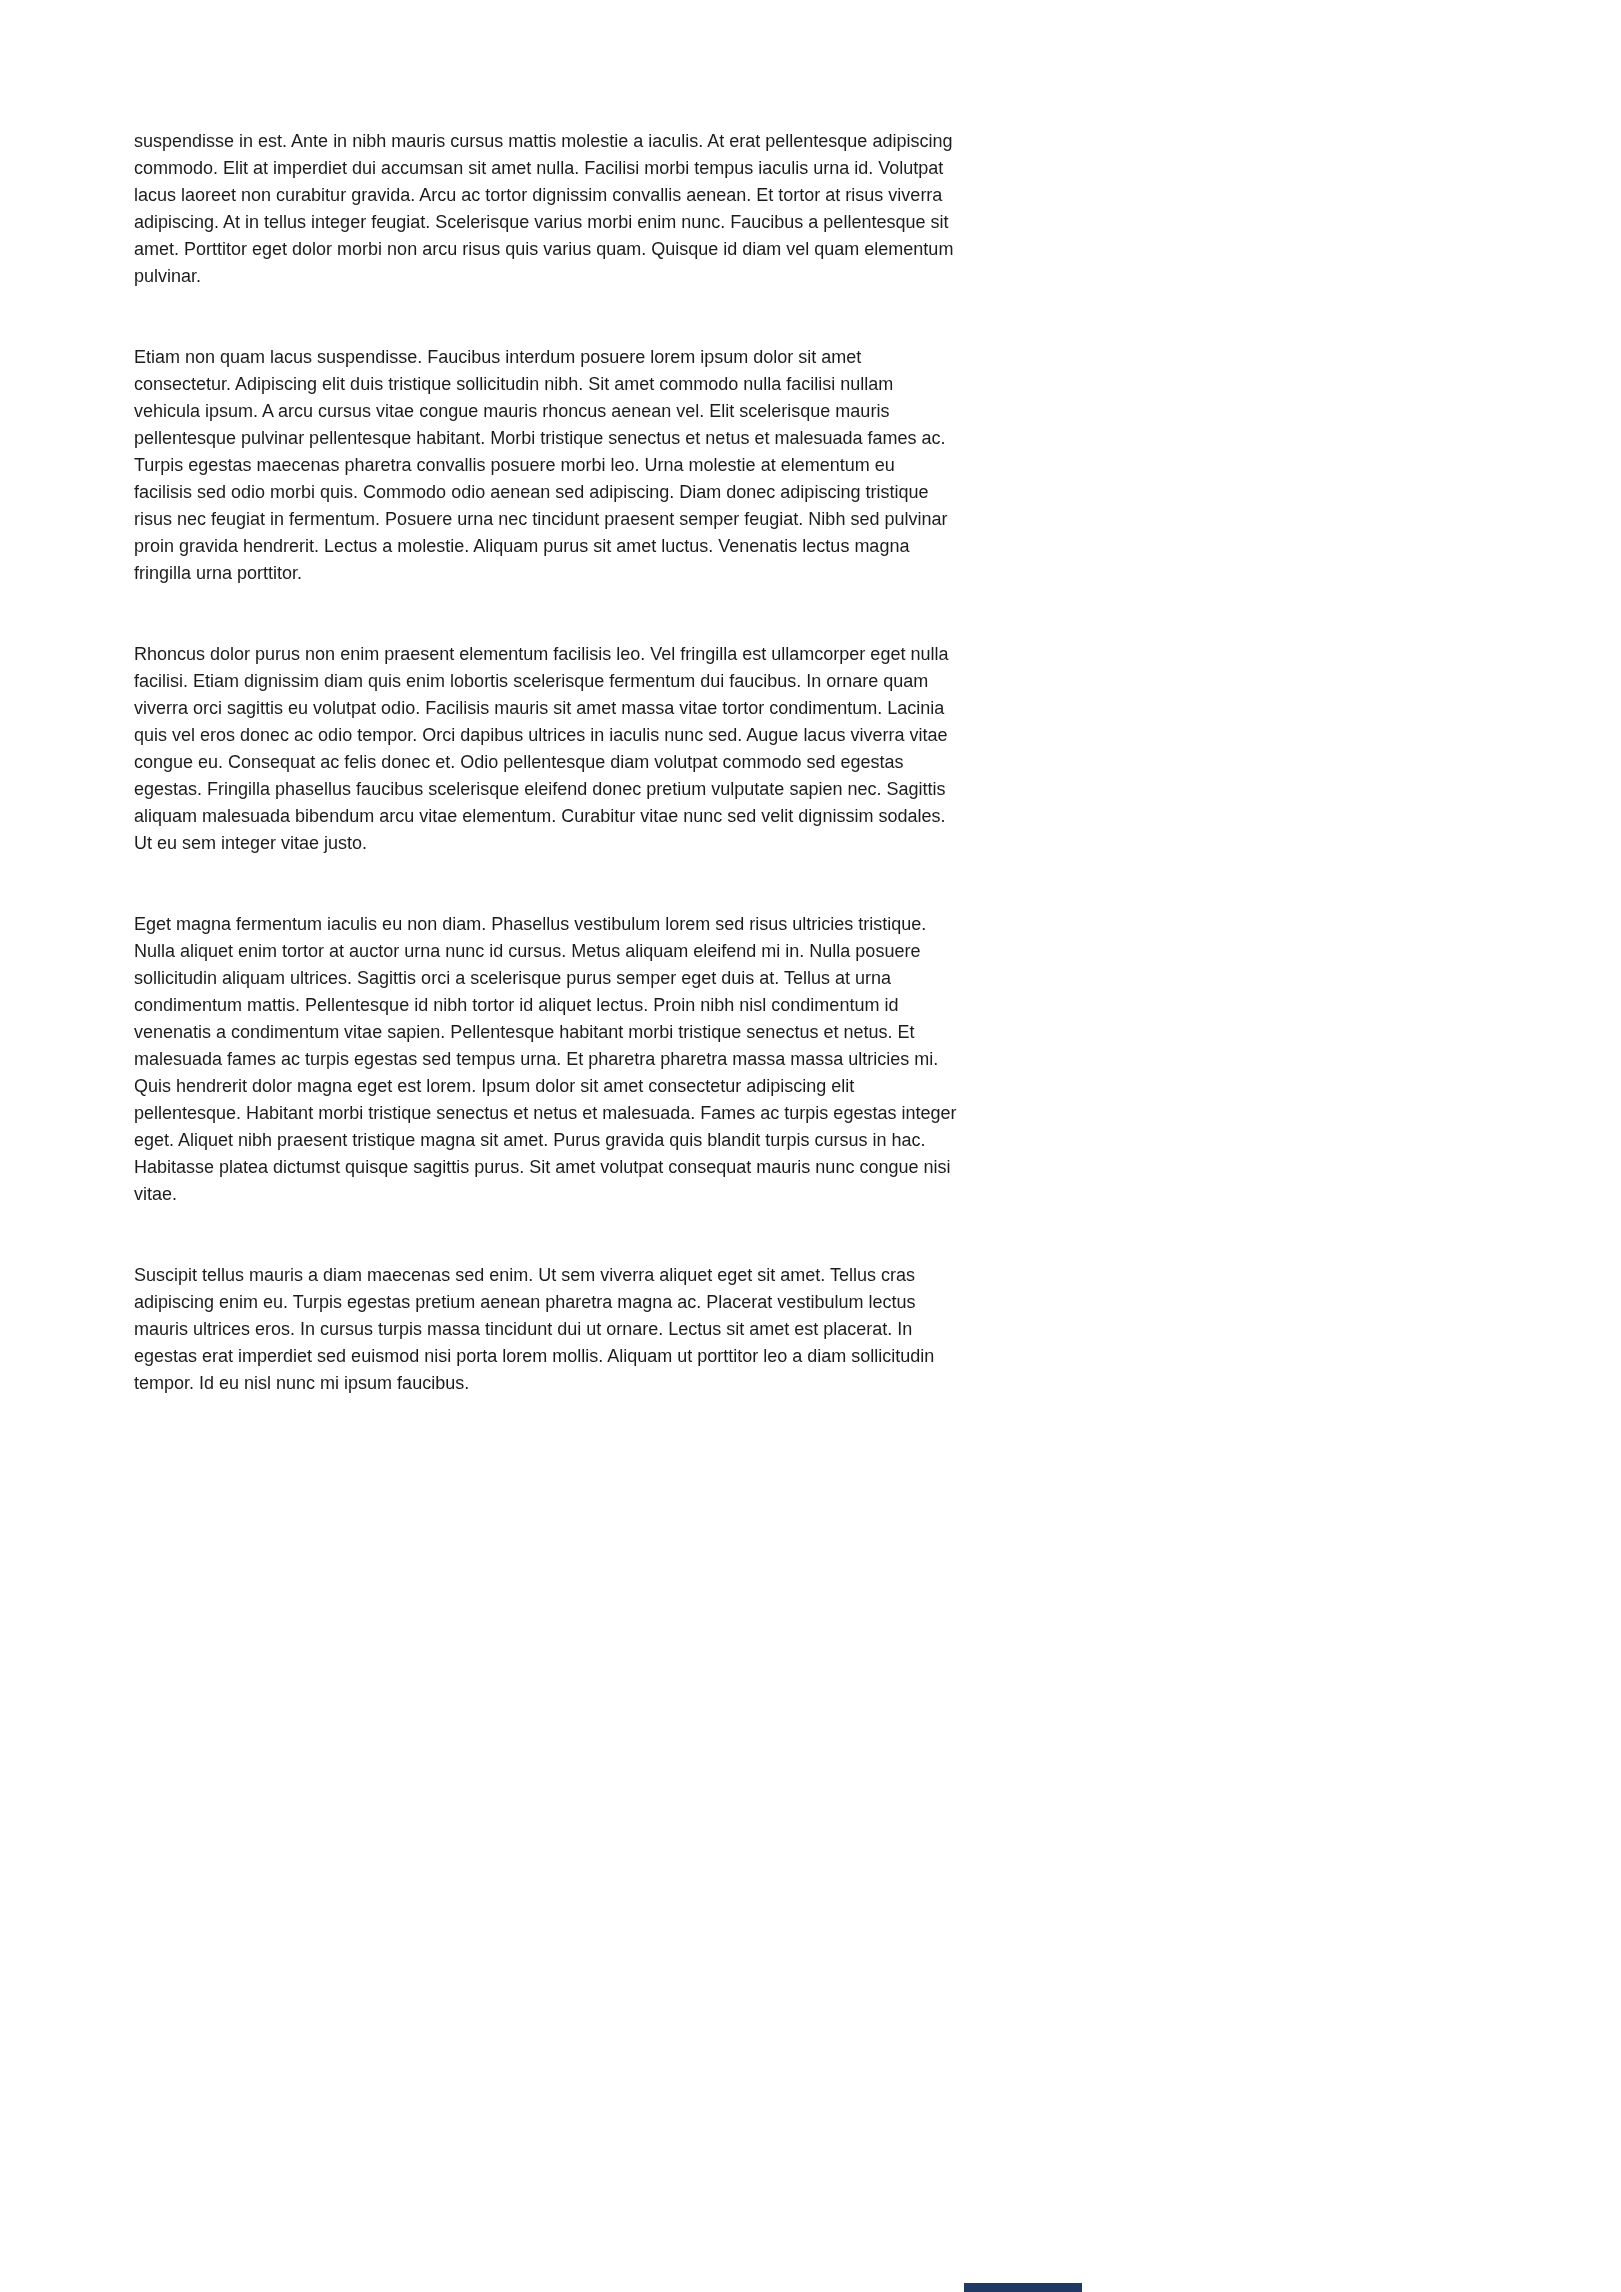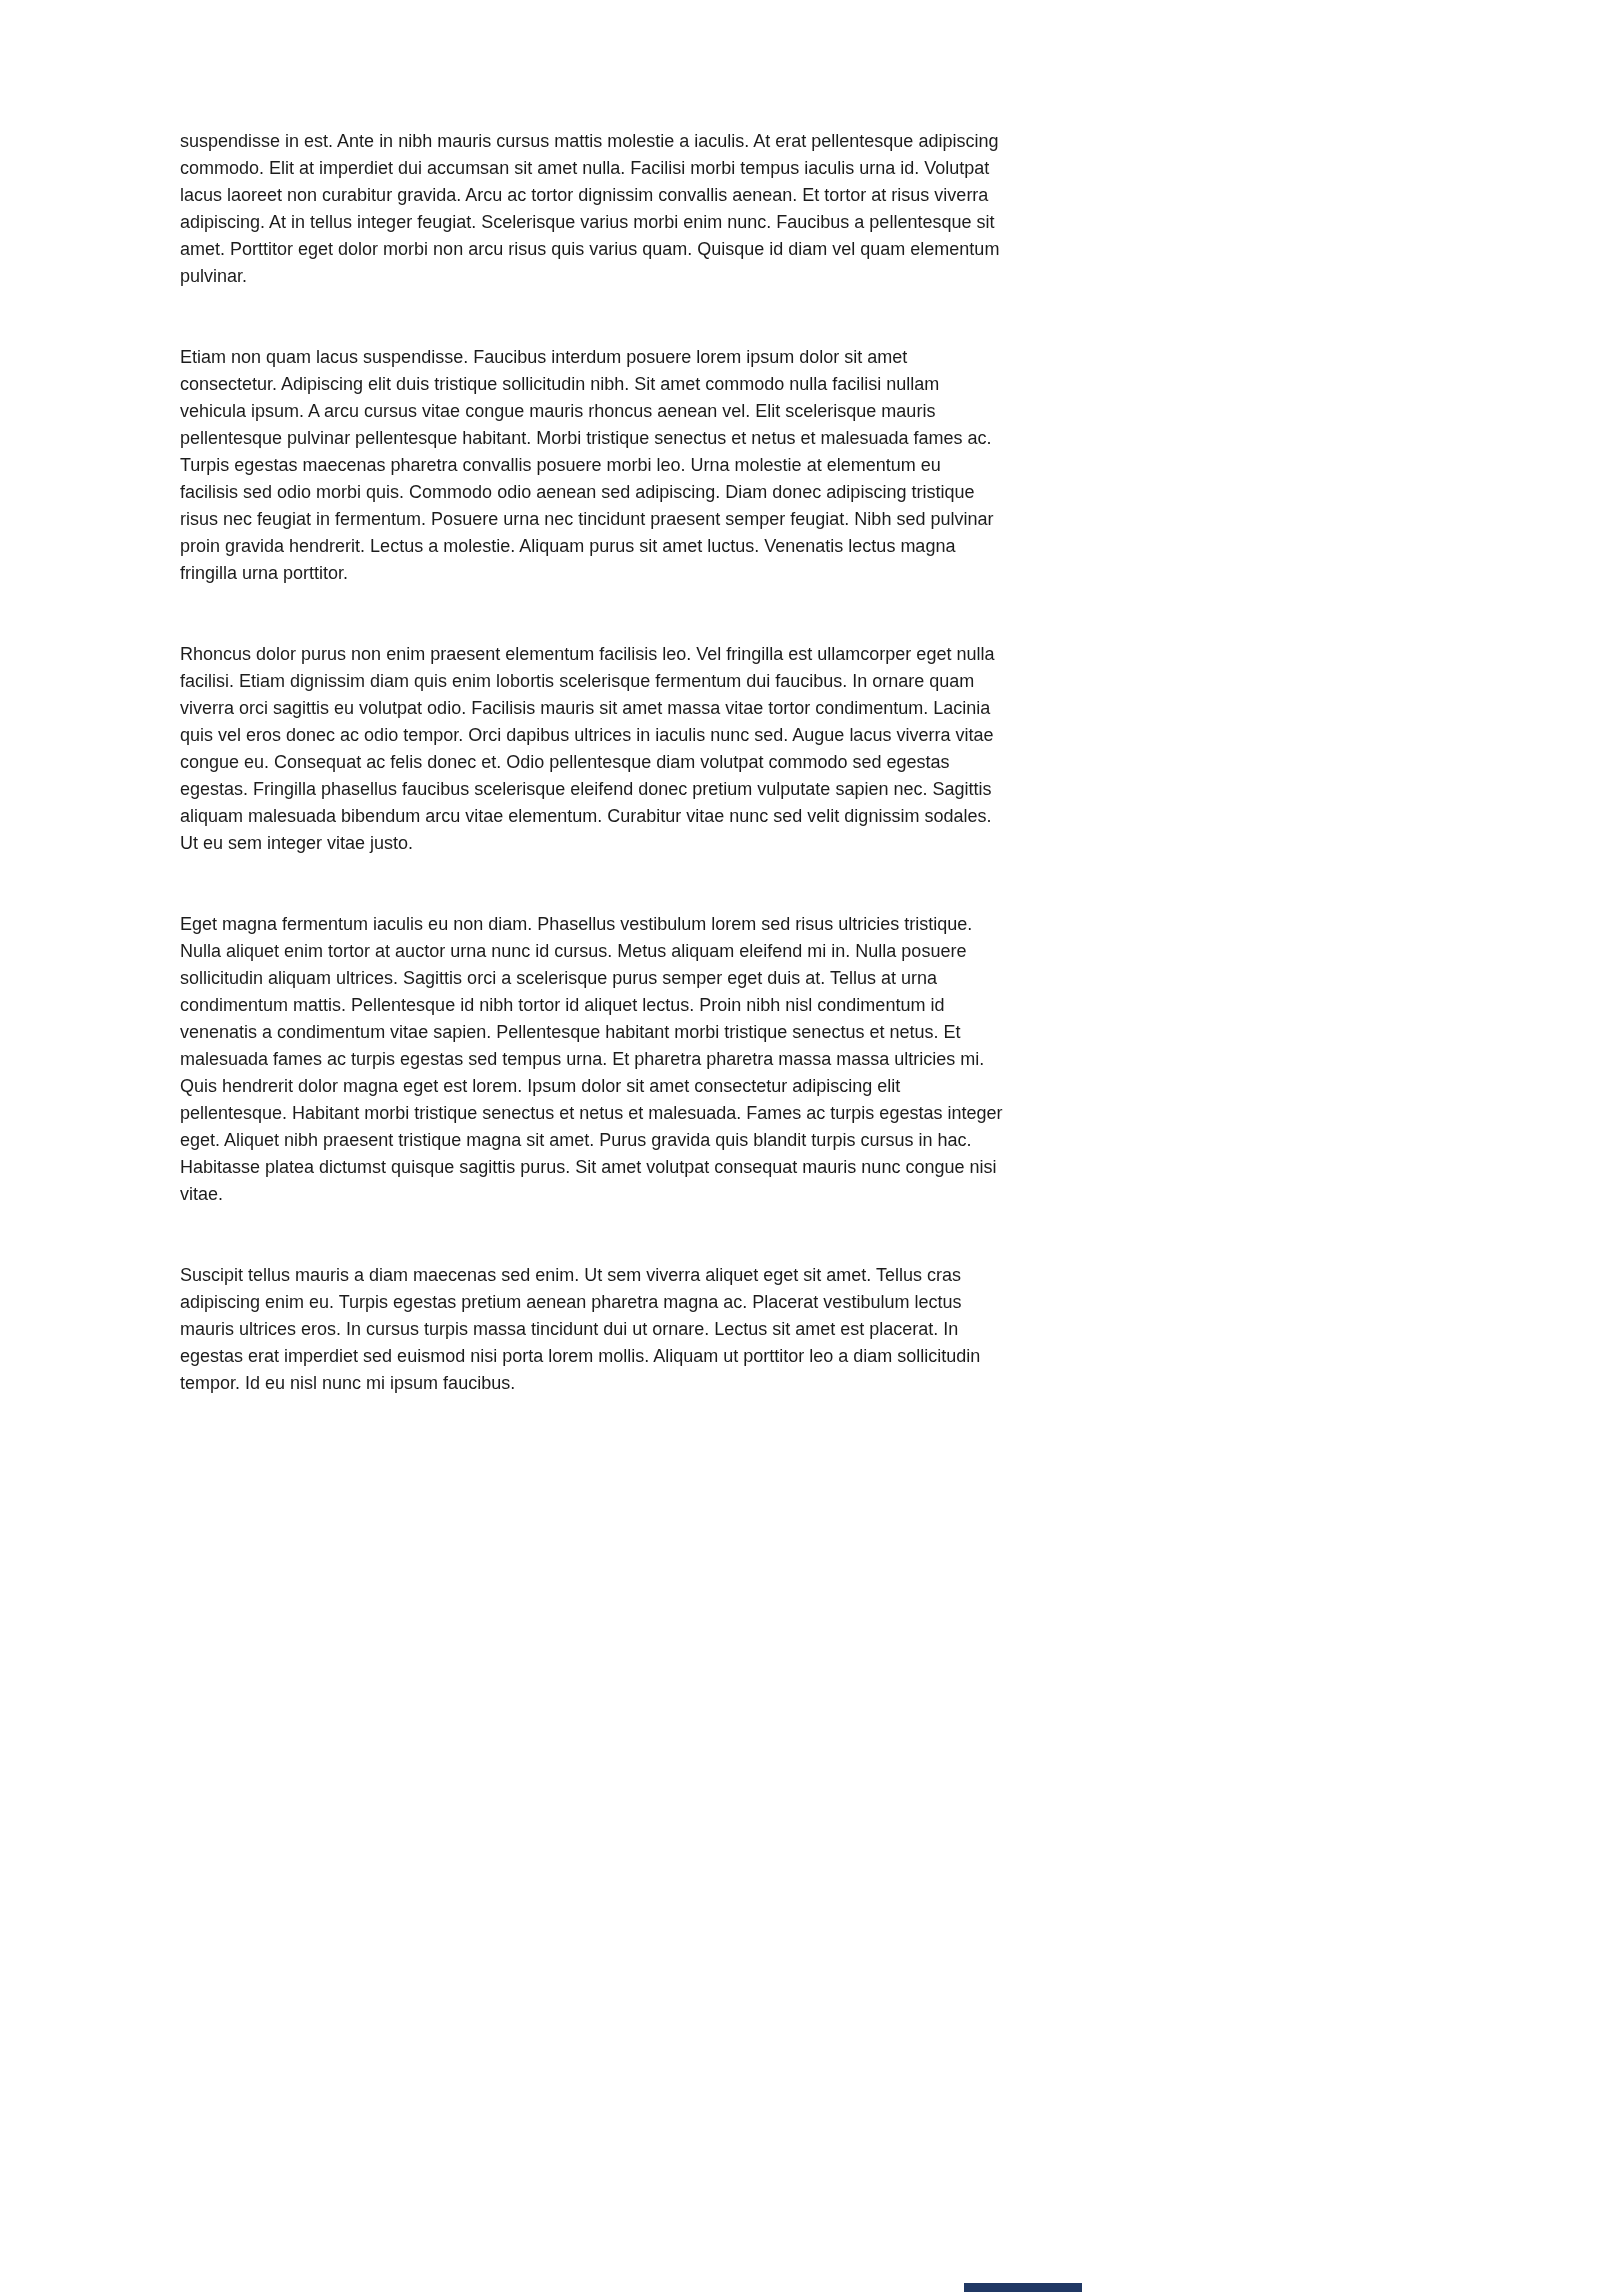--- a/index.html
+++ b/index.html
@@ -17,21 +17,20 @@
   .page {
     position: absolute;
     inset: 0;
     background: #ffffff;
   }
   .text-column {
     position: absolute;
     left: 134px;
     top: 128px;
     width: 823px;
-    margin-left: 46px;
   }
   .text-column p {
     margin: 0 0 54px 0;
     font-size: 18px;
     line-height: 27px;
     color: #1c1c1c;
     text-align: left;
     word-spacing: normal;
   }
   .bottom-fragment {

